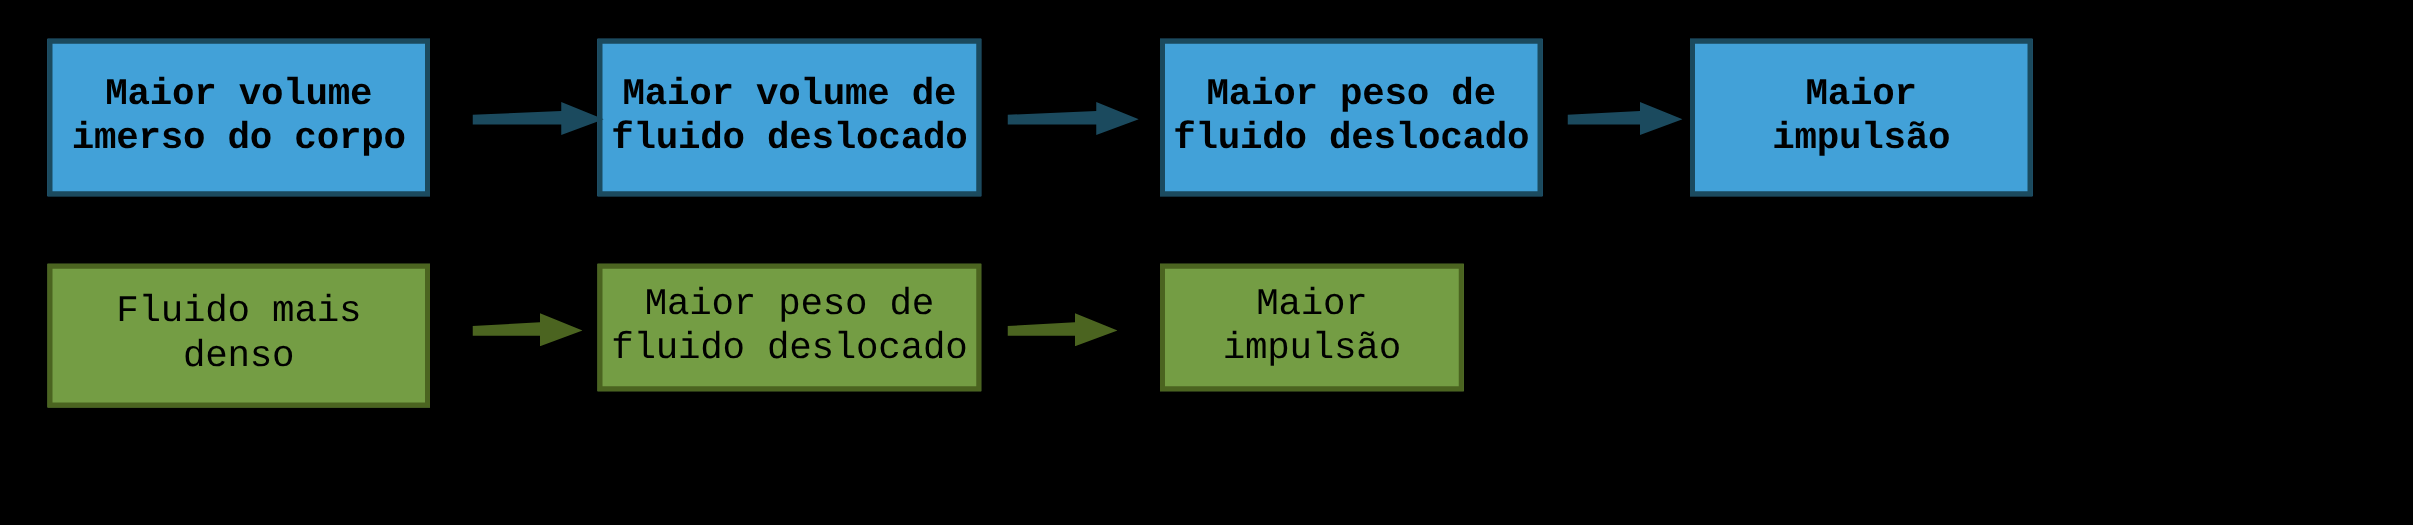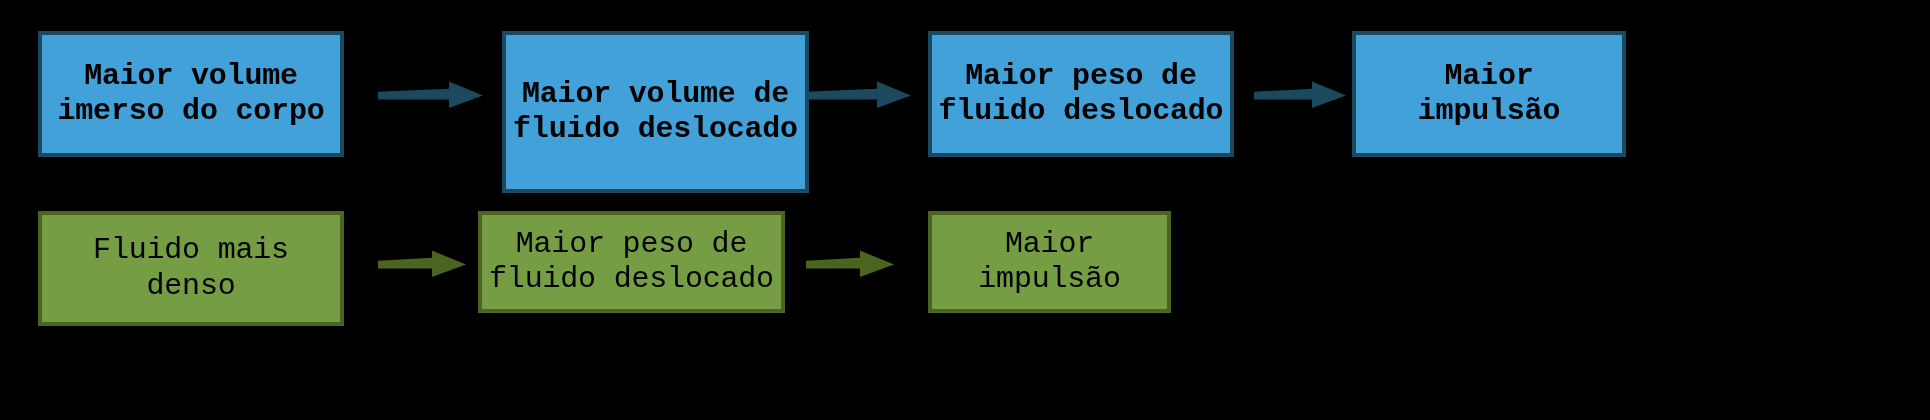--- a/index.html
+++ b/index.html
@@ -56,21 +56,21 @@
   }
 
   .arrow svg { display: block; }
 </style>
 </head>
 <body>
 
 <div id="canvas">
     <div class="node blue" style="left: 38px; top: 31px; width: 306px; height: 126px; background: rgb(66, 161, 216); border-color: rgb(27, 74, 94);"><span>Maior volume
 imerso do corpo</span></div>
-    <div class="node blue" style="left: 478px; top: 31px; width: 307px; height: 162px; background: rgb(66, 161, 216); border-color: rgb(27, 74, 94); margin-left: 24px;"><span>Maior volume de
+    <div class="node blue" style="left: 478px; top: 31px; width: 307px; height: 126px; background: rgb(66, 161, 216); border-color: rgb(27, 74, 94);"><span>Maior volume de
 fluido deslocado</span></div>
     <div class="node blue" style="left: 928px; top: 31px; width: 306px; height: 126px; background: rgb(66, 161, 216); border-color: rgb(27, 74, 94);"><span>Maior peso de
 fluido deslocado</span></div>
     <div class="node blue" style="left: 1352px; top: 31px; width: 274px; height: 126px; background: rgb(66, 161, 216); border-color: rgb(27, 74, 94);"><span>Maior
 impulsão</span></div>
     <div class="arrow" style="left: 378px; top: 78px; width: 105px; height: 30px;">
       <svg width="105" height="30" viewBox="0 0 105 30">
         <polygon points="0.0,13.8 71.0,10.8 71.0,3.6 105.0,17.4 71.0,30.0 71.0,21.6 0.0,21.6" fill="#1B4A5E"></polygon>
       </svg>
     </div>

